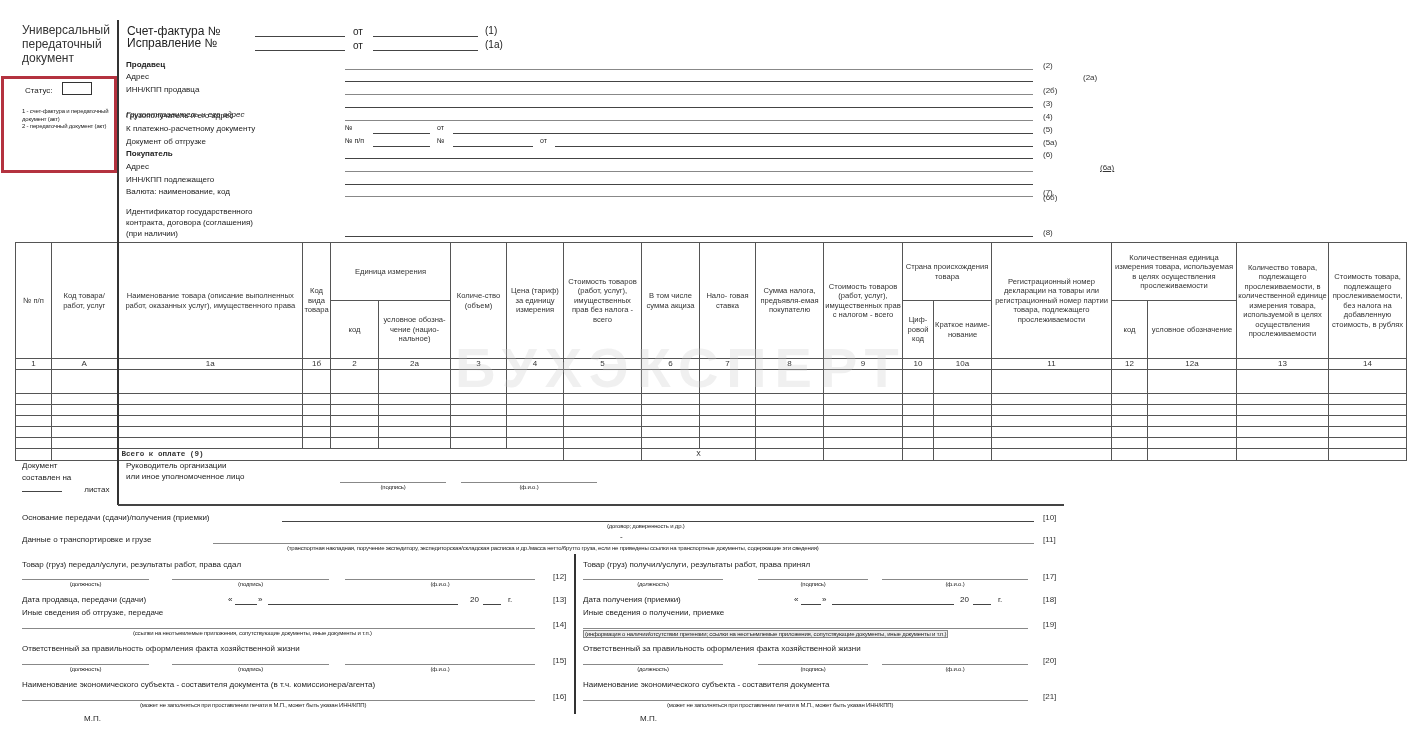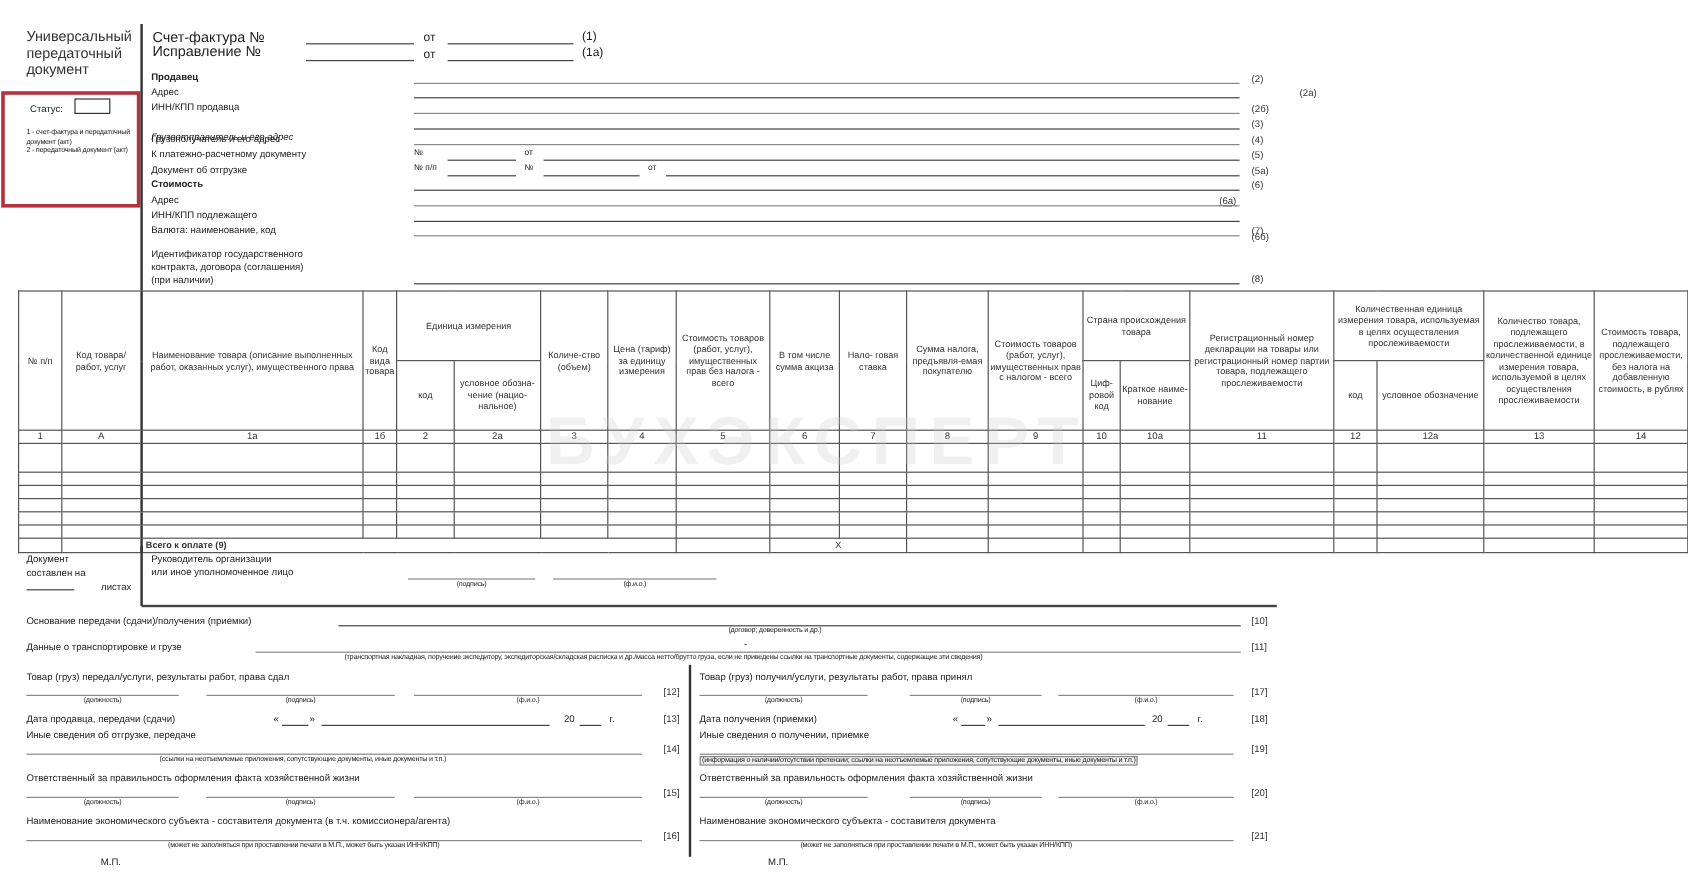--- a/index.html
+++ b/index.html
@@ -23,21 +23,21 @@
   .status-label { left: 25px; top: 86px; font-size: 8px; }
   .status-input { left: 62px; top: 82px; width: 30px; height: 13px; border: 1px solid #333; background: #fff; }
   .status-desc { left: 22px; top: 108px; font-size: 6px; line-height: 7.5px; width: 90px; letter-spacing: -0.2px; }
   .hdr-lbl { left: 126px; font-size: 8px; }
   
   table.goods { position: absolute; left: 15px; top: 242px; width: 1392px; border-collapse: collapse; table-layout: fixed; }
   table.goods td, table.goods th { border: 1px solid #555; font-size: 7.6px; font-weight: normal; text-align: center; vertical-align: middle; color: #333; line-height: 9.5px; padding: 0 1px; overflow: hidden; }
   table.goods .num td { height: 11px; font-size: 8px; }
   table.goods .er td { height: 11px; }
   table.goods .er.big td { height: 24px; }
-  table.goods .total td { height: 12px; }
+  table.goods .total td { height: 12px; font-family: Liberation Mono, monospace; }
   .thick-l { border-left: 2px solid #333 !important; }
   .wm { left: 455px; top: 335px; font-size: 56px; font-weight: bold; color: rgba(200,200,200,0.28); letter-spacing: 8px; pointer-events: none; }
   .lower-block { border-top: 2px solid #444; }
 </style>
 </head>
 <body>
 
 <div class="abs doc-title">Универсальный передаточный документ</div>
 <div class="abs status-box"></div>
 <div class="abs status-label">Статус:</div>
@@ -84,25 +84,25 @@
     <div class="line" style="left: 373px; top: 133px; width: 57px;"></div>
     <div class="line" style="left: 453px; top: 133px; width: 580px;"></div>
     <div class="abs hdr-lbl" style="top: 137px;">Документ об отгрузке</div>
     <div class="abs ref" style="left: 1043px; top: 138px;">(5а)</div>
     <div class="abs t7" style="left: 345px; top: 137px;">№ п/п</div>
     <div class="abs t7" style="left: 437px; top: 137px;">№</div>
     <div class="abs t7" style="left: 540px; top: 137px;">от</div>
     <div class="line" style="left: 373px; top: 146px; width: 57px;"></div>
     <div class="line" style="left: 453px; top: 146px; width: 80px;"></div>
     <div class="line" style="left: 555px; top: 146px; width: 478px;"></div>
-    <div class="abs hdr-lbl bold" style="top: 149px;">Стоимость</div>
+    <div class="abs hdr-lbl bold" style="top: 149px;">Покупатель</div>
     <div class="abs ref" style="left: 1043px; top: 150px;">(6)</div>
     <div class="line" style="left: 345px; top: 158px; width: 688px;"></div>
     <div class="abs hdr-lbl" style="top: 162px;">Адрес</div>
-    <div class="abs ref" style="left: 1016px; top: 163px; text-decoration: underline;">(6а)</div>
+    <div class="abs ref" style="left: 1100px; top: 163px; text-decoration: underline;">(6а)</div>
     <div class="lineg" style="left: 345px; top: 171px; width: 688px;"></div>
     <div class="abs hdr-lbl" style="top: 175px;">ИНН/КПП подлежащего</div>
     <div class="abs ref" style="left: 1043px; top: 176px; margin-top: 17px;">(6б)</div>
     <div class="line" style="left: 345px; top: 184px; width: 688px;"></div>
     <div class="abs hdr-lbl" style="top: 187px;">Валюта: наименование, код</div>
     <div class="abs ref" style="left: 1043px; top: 188px;">(7)</div>
     <div class="lineg" style="left: 345px; top: 196px; width: 688px;"></div>
     <div class="abs hdr-lbl" style="top: 206px; width: 145px; line-height: 11px;">Идентификатор государственного контракта, договора (соглашения) (при наличии)</div>
     <div class="abs ref" style="left: 1043px; top: 228px;">(8)</div>
     <div class="line" style="left: 345px; top: 236px; width: 688px;"></div>

